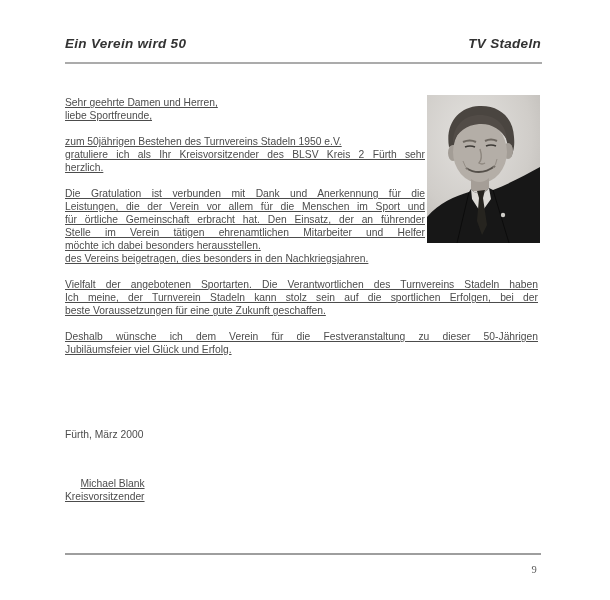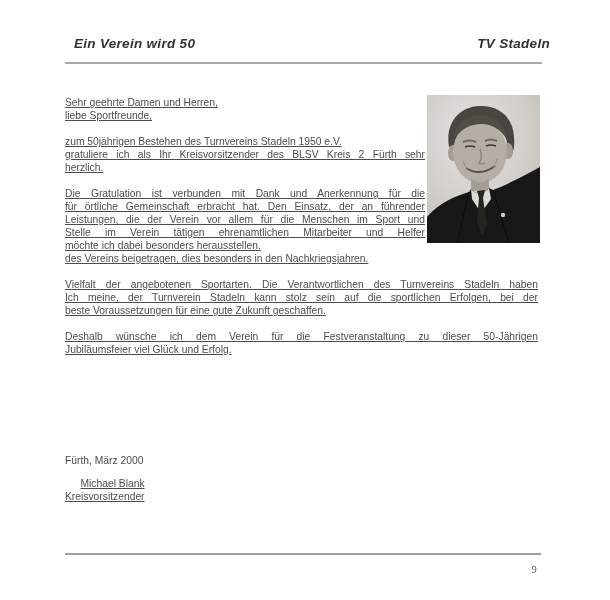--- a/index.html
+++ b/index.html
@@ -1,30 +1,30 @@
 <!DOCTYPE html>
 <html><head>
 <meta charset="utf-8">
 <style>
   html,body { margin:0; padding:0; background:#ffffff; }
   .page {
     position:relative; width:610px; height:600px; background:#ffffff;
     font-family:"Liberation Sans", sans-serif; color:#4c4c4c; overflow:hidden;
   }
-  .header { position:absolute; left:74px; top:36px; width:476px; display:flex; justify-content:space-between; }
+  .header { position:absolute; left:65px; top:36px; width:476px; display:flex; justify-content:space-between; }
   .title { font-size:13.5px; font-weight:bold; font-style:italic; color:#323232; letter-spacing:0.3px; }
   .header-rule { position:absolute; left:65px; top:62px; width:477px; height:2px; background:#ababab; }
   .letter { position:absolute; left:65px; top:96px; width:473px; font-size:10.3px; line-height:13px; }
   .para { margin:0; }
   .mt { margin-top:13px; }
   .narrow { width:360px; }
   .line { height:13px; white-space:nowrap;text-decoration:underline; }
   .jst { white-space:normal; text-align:justify; text-align-last:justify; height:13px; overflow:hidden; }
   .photo { position:absolute; left:427px; top:95px; width:113px; height:148px; }
-  .closing { position:absolute; left:65px; top:454px; font-size:10.3px; line-height:13px; }
+  .closing { position:absolute; left:65px; top:428px; font-size:10.3px; line-height:13px; }
   .signature { position:absolute; left:65px; top:477px; font-size:10.3px; line-height:13px;text-align:right; }
   .footer-rule { position:absolute; left:65px; top:553px; width:476px; height:1.5px; background:#9e9e9e; }
   .page-num { position:absolute; left:527px; top:564px; width:14px; text-align:center;
     font-family:"Liberation Serif", serif; font-size:10.5px; color:#5a5a5a; }
 </style>
 </head>
 <body>
 
 <div class="page">
 
@@ -72,22 +72,22 @@
       <div class="line">Sehr geehrte Damen und Herren,</div>
       <div class="line">liebe Sportfreunde,</div>
     </div>
     <div class="para narrow mt">
       <div class="line">zum 50jährigen Bestehen des Turnvereins Stadeln 1950 e.V.</div>
       <div class="line jst">gratuliere ich als Ihr Kreisvorsitzender des BLSV Kreis 2 Fürth sehr</div>
       <div class="line">herzlich.</div>
     </div>
     <div class="para narrow mt">
       <div class="line jst">Die Gratulation ist verbunden mit Dank und Anerkennung für die</div>
+      <div class="line jst">Leistungen, die der Verein vor allem für die Menschen im Sport und</div>
       <div class="line jst">für örtliche Gemeinschaft erbracht hat. Den Einsatz, der an führender</div>
-      <div class="line jst">Leistungen, die der Verein vor allem für die Menschen im Sport und</div>
       <div class="line jst">Stelle im Verein tätigen ehrenamtlichen Mitarbeiter und Helfer</div>
       <div class="line">möchte ich dabei besonders herausstellen.</div>
     </div>
     <div class="para">
       <div class="line">des Vereins beigetragen, dies besonders in den Nachkriegsjahren.</div>
     </div>
     <div class="para mt">
       <div class="line jst">Vielfalt der angebotenen Sportarten. Die Verantwortlichen des Turnvereins Stadeln haben</div>
       <div class="line jst">Ich meine, der Turnverein Stadeln kann stolz sein auf die sportlichen Erfolgen, bei der</div>
       <div class="line">beste Voraussetzungen für eine gute Zukunft geschaffen.</div>

